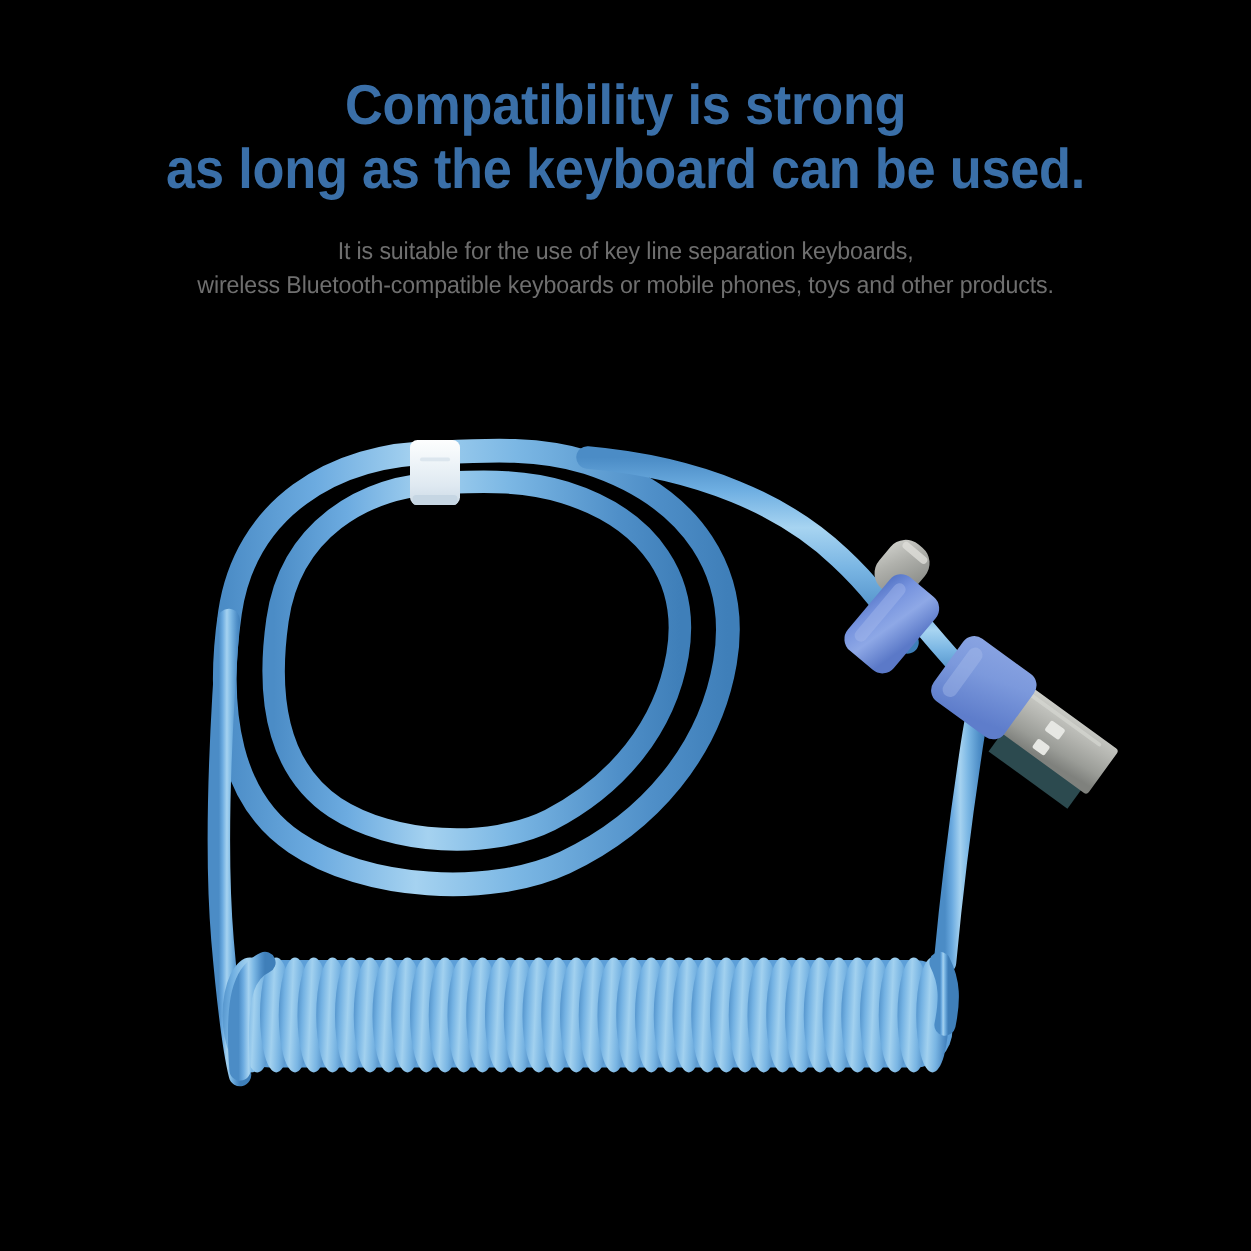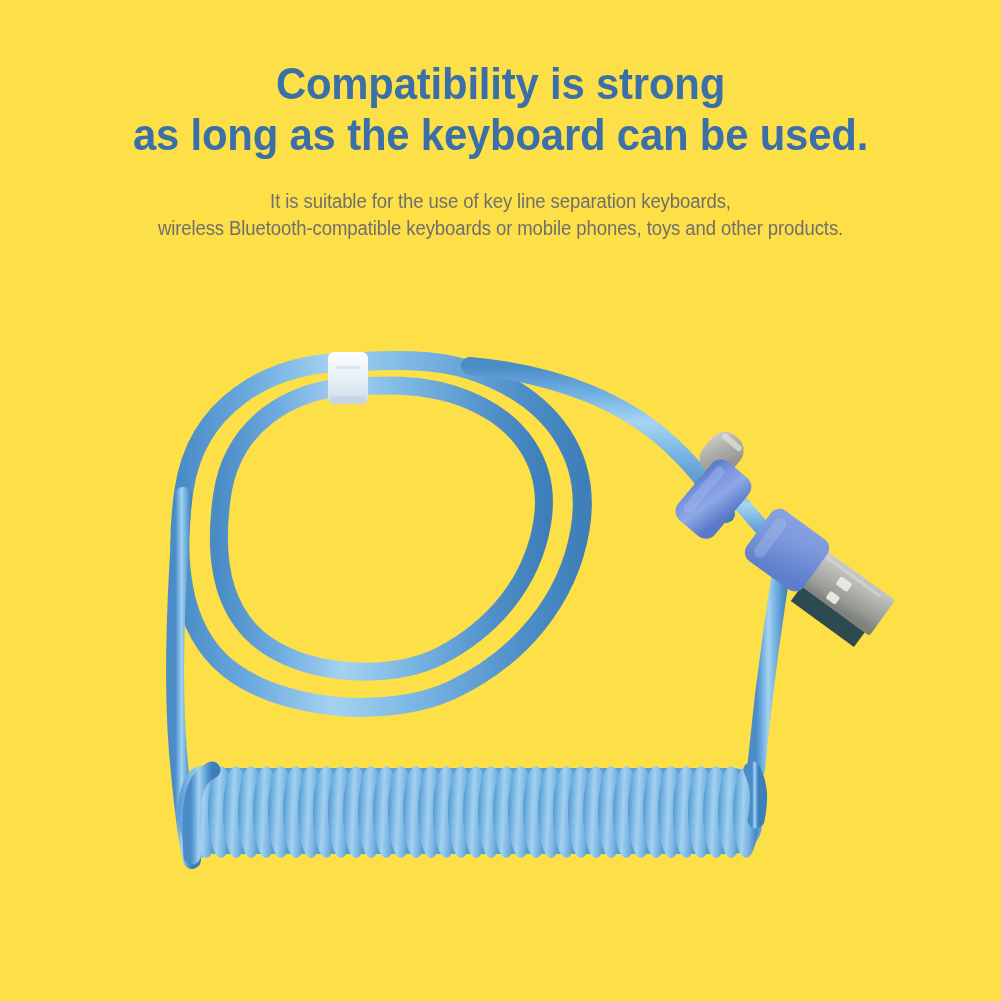--- a/index.html
+++ b/index.html
@@ -4,21 +4,21 @@
 <style>
   html, body {
     margin: 0;
     padding: 0;
     background: #ffffff;
   }
   #page {
     position: relative;
     width: 1001px;
     height: 1001px;
-    background: #fde047;
+    background: #000000;
     overflow: hidden;
     font-family: "Liberation Sans", sans-serif;
   }
 
   
   .text-block {
     position: absolute;
     left: 0;
     top: 58px;
     width: 1001px;

